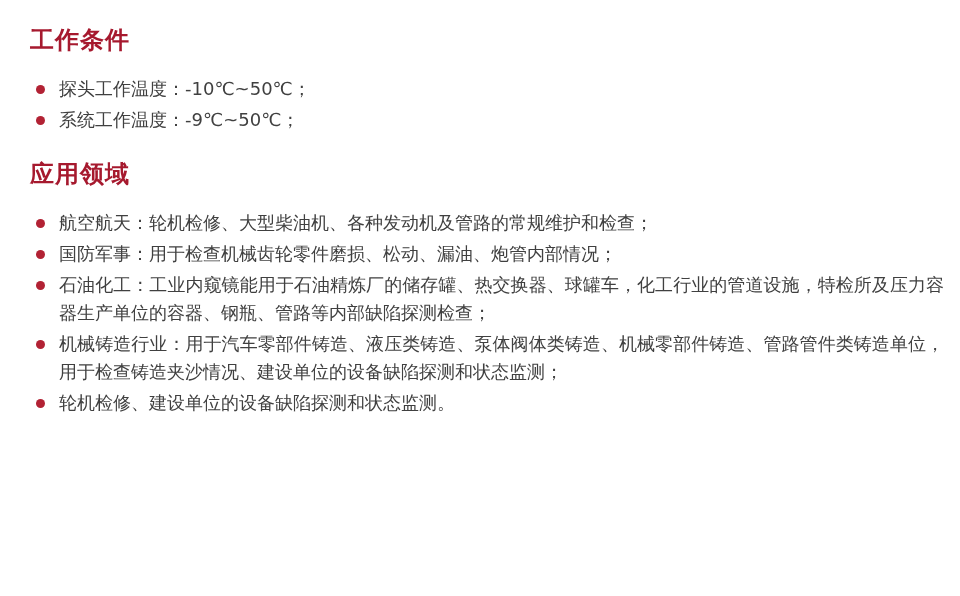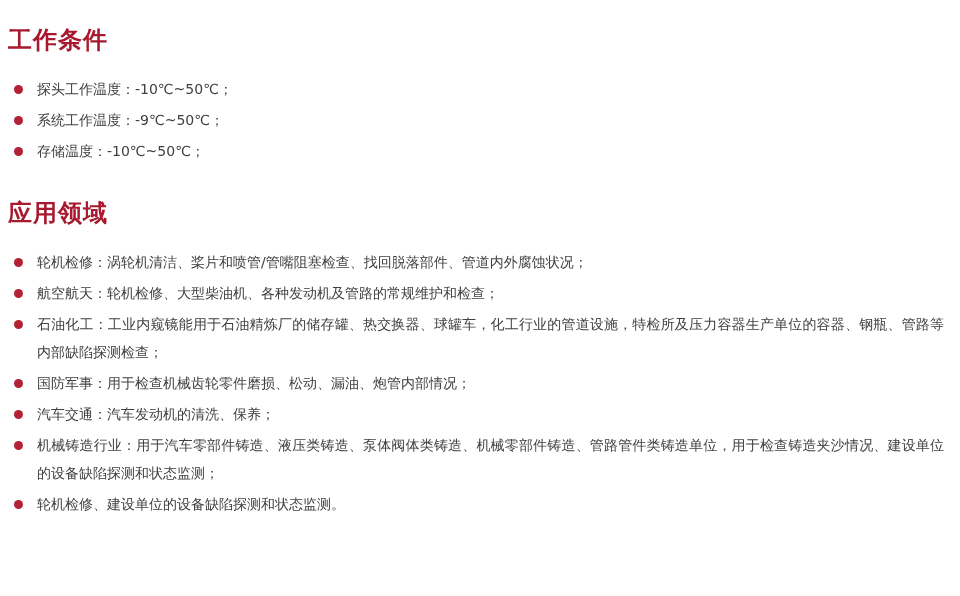--- a/index.html
+++ b/index.html
@@ -12,24 +12,24 @@
   html,body{margin:0;padding:0;}
   body{
     width:960px;
     height:596px;
     background:var(--bg);
     font-family:"DejaVu Sans","Liberation Sans",sans-serif;
     color:var(--text);
     overflow:hidden;
   }
   .page{
-    padding:26px 16px 0 8px;
+    padding:26px 16px 0 30px;
   }
   .section{margin:0;}
-  .section + .section{margin-top:34px;}
+  .section + .section{margin-top:26px;}
   .section-title{
     margin:0 0 20px 0;
     font-size:24px;
     font-weight:bold;
     color:var(--accent);
     letter-spacing:1px;
     line-height:1.2;
   }
   ul.item-list{
     list-style:none;
@@ -44,21 +44,21 @@
   .bullet{
     flex:0 0 auto;
     width:9px;
     height:9px;
     border-radius:50%;
     background:var(--bullet);
     margin:10px 14px 0 0;
   }
   .item-text{
     flex:1 1 auto;
-    font-size:14px;
+    font-size:18px;
     line-height:28px;
     text-align:justify;
     color:var(--text);
   }
 </style>
 </head>
 <body>
 
 <div class="page">
 
@@ -66,49 +66,37 @@
     <h2 class="section-title">工作条件</h2>
     <ul class="item-list">
         <li class="list-item">
           <span class="bullet"></span>
           <span class="item-text">探头工作温度：-10℃~50℃；</span>
         </li>
         <li class="list-item">
           <span class="bullet"></span>
           <span class="item-text">系统工作温度：-9℃~50℃；</span>
         </li>
-        <li class="list-item">
-          <span class="bullet"></span>
-          <span class="item-text">存储温度：-10℃~50℃；</span>
-        </li>
       </ul>
   </div>
 
   <div class="section">
     <h2 class="section-title">应用领域</h2>
     <ul class="item-list">
         <li class="list-item">
           <span class="bullet"></span>
-          <span class="item-text">轮机检修：涡轮机清洁、桨片和喷管/管嘴阻塞检查、找回脱落部件、管道内外腐蚀状况；</span>
-        </li>
-        <li class="list-item">
-          <span class="bullet"></span>
           <span class="item-text">航空航天：轮机检修、大型柴油机、各种发动机及管路的常规维护和检查；</span>
-        </li>
-        <li class="list-item">
-          <span class="bullet"></span>
-          <span class="item-text">石油化工：工业内窥镜能用于石油精炼厂的储存罐、热交换器、球罐车，化工行业的管道设施，特检所及压力容器生产单位的容器、钢瓶、管路等内部缺陷探测检查；</span>
         </li>
         <li class="list-item">
           <span class="bullet"></span>
           <span class="item-text">国防军事：用于检查机械齿轮零件磨损、松动、漏油、炮管内部情况；</span>
         </li>
         <li class="list-item">
           <span class="bullet"></span>
-          <span class="item-text">汽车交通：汽车发动机的清洗、保养；</span>
+          <span class="item-text">石油化工：工业内窥镜能用于石油精炼厂的储存罐、热交换器、球罐车，化工行业的管道设施，特检所及压力容器生产单位的容器、钢瓶、管路等内部缺陷探测检查；</span>
         </li>
         <li class="list-item">
           <span class="bullet"></span>
           <span class="item-text">机械铸造行业：用于汽车零部件铸造、液压类铸造、泵体阀体类铸造、机械零部件铸造、管路管件类铸造单位，用于检查铸造夹沙情况、建设单位的设备缺陷探测和状态监测；</span>
         </li>
         <li class="list-item">
           <span class="bullet"></span>
           <span class="item-text">轮机检修、建设单位的设备缺陷探测和状态监测。</span>
         </li>
       </ul>

